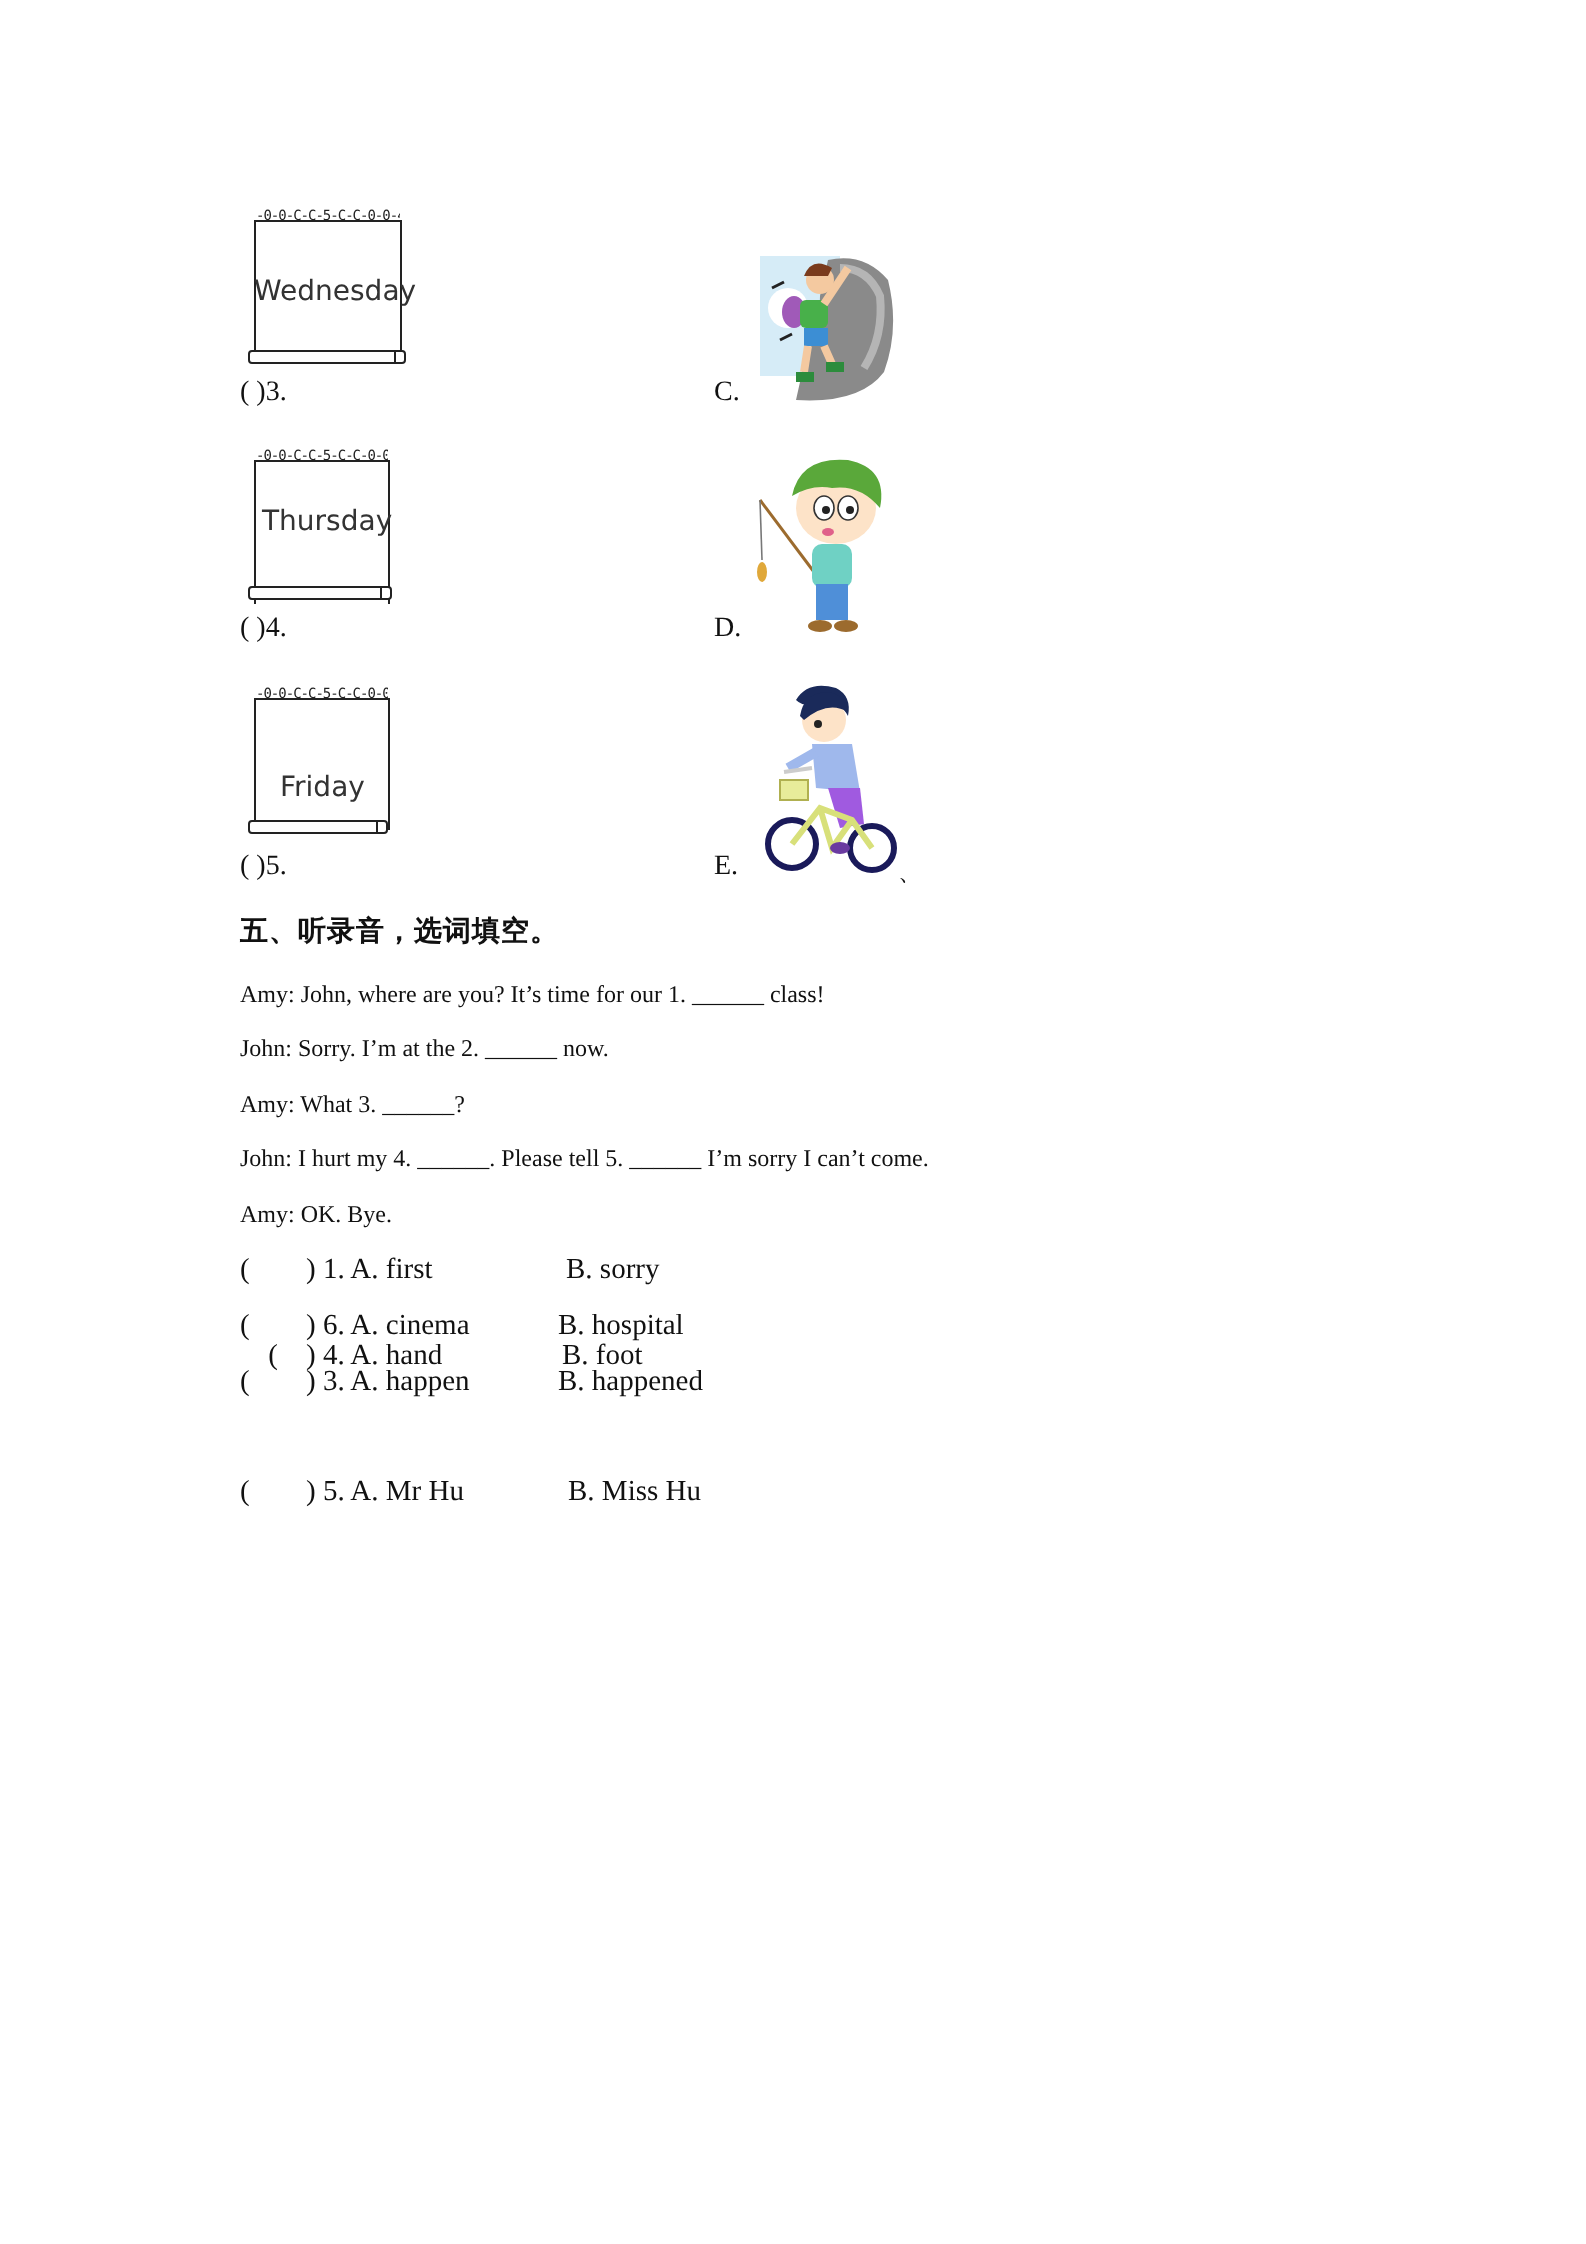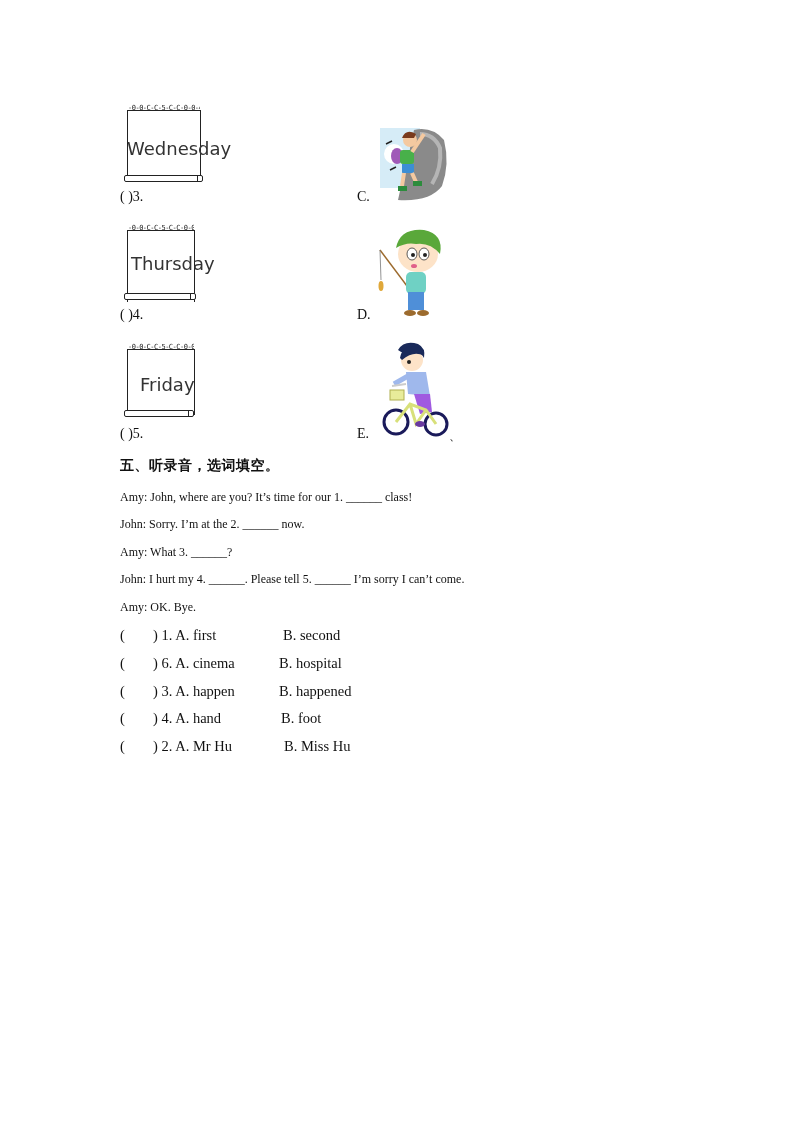--- a/index.html
+++ b/index.html
@@ -1,21 +1,21 @@
 <!DOCTYPE html>
 <html><head>
   <meta charset="utf-8">
   <style>
     * { margin: 0; padding: 0; box-sizing: border-box; }
     html, body { width: 793px; height: 1122px; background: #ffffff; overflow: hidden; }
     body { position: relative; font-family: "Liberation Serif", serif; color: #111; font-size: 15px; }
     .cal { position: absolute; left: 124px; background: #fff; }
     .cal .rings { position: absolute; top: 0; left: 4px; right: 4px; height: 8px; font-family: "DejaVu Sans Mono", monospace; font-size: 7px; letter-spacing: -0.5px; line-height: 8px; color: #222; overflow: hidden; white-space: nowrap; }
     .cal .page { position: absolute; top: 6px; left: 3px; border-left: 1.5px solid #222; border-right: 1.5px solid #222; border-top: 1px solid #222; background: #fff; }
-    .cal .word { position: absolute; left: 0; right: -10px; font-family: "DejaVu Sans", sans-serif; font-size: 18px; color: #333; white-space: nowrap; }
+    .cal .word { position: absolute; left: 0; right: -10px; font-family: "DejaVu Sans", sans-serif; font-size: 14px; color: #333; white-space: nowrap; }
     .cal .base { position: absolute; left: 0; height: 7px; border: 1.5px solid #222; border-radius: 2px; background: #fff; }
     .cal .base:after { content: ""; position: absolute; right: 4px; top: -1px; width: 1.5px; height: 7px; background: #222; }
 
     .num-label { position: absolute; left: 120px; font-size: 14px; white-space: nowrap; }
     .pic-label { position: absolute; left: 357px; font-size: 14px; }
     .pic { position: absolute; }
 
     .section-title { position: absolute; left: 120px; top: 457px; font-family: Liberation Sans, sans-serif; font-weight: bold; font-size: 14px; letter-spacing: 0.5px; }
 
     .line { position: absolute; left: 120px; font-size: 12px; white-space: nowrap; }
@@ -40,21 +40,21 @@
   <div class="page" style="width:68px; height:72px;">
     <div class="word" style="top:22px; left:3px;">Thursday</div>
   </div>
   <div class="base" style="top:69px; width:72px;"></div>
 </div>
 <div class="num-label" style="top:307px;">(      )4.</div>
 
 <div class="cal" style="top:343px; width:74px; height:78px;">
   <div class="rings">-0-0-C-C-5-C-C-0-0-4-4-</div>
   <div class="page" style="width:68px; height:66px;">
-    <div class="word" style="top:24px; left:12px;">Friday</div>
+    <div class="word" style="top:36px; left:12px;">Friday</div>
   </div>
   <div class="base" style="top:67px; width:70px;"></div>
 </div>
 <div class="num-label" style="top:426px;">(      )5.</div>
 
 <div class="pic-label" style="top:189px;">C.</div>
 <div class="pic" style="left:380px; top:124px; width:70px; height:78px;">
   <svg width="70" height="78" viewBox="0 0 70 78">
     <rect x="0" y="4" width="40" height="60" fill="#d6ecf7"></rect>
     <circle cx="14" cy="30" r="10" fill="#ffffff"></circle>
@@ -117,34 +117,34 @@
 
 <div class="line" style="top:490px;">Amy: John, where are you? It’s time for our 1. ______ class!</div>
 <div class="line" style="top:517px;">John: Sorry. I’m at the 2. ______ now.</div>
 <div class="line" style="top:545px;">Amy: What 3. ______?</div>
 <div class="line" style="top:572px;">John: I hurt my 4. ______. Please tell 5. ______ I’m sorry I can’t come.</div>
 <div class="line" style="top:600px;">Amy: OK. Bye.</div>
 
 <div class="opt" style="top:627px;">
   <span class="p">(</span><span>)</span>
   <span>1. A. first</span>
-  <span class="b" style="left:163px;">B. second</span>
+  <span class="b" style="left:163px;">B. sorry</span>
 </div>
 <div class="opt" style="top:655px;">
   <span class="p">(</span><span>)</span>
   <span>6. A. cinema</span>
   <span class="b" style="left:159px;text-align:center;">B. hospital</span>
 </div>
 <div class="opt" style="top:683px;">
   <span class="p">(</span><span>)</span>
   <span>3. A. happen</span>
   <span class="b" style="left:159px;">B. happened</span>
 </div>
-<div class="opt" style="top:710px;">
+<div class="opt" style="top:670px;text-align:center;">
   <span class="p">(</span><span>)</span>
   <span>4. A. hand</span>
   <span class="b" style="left:161px;">B. foot</span>
 </div>
 <div class="opt" style="top:738px;">
   <span class="p">(</span><span>)</span>
-  <span>2. A. Mr Hu</span>
+  <span>5. A. Mr Hu</span>
   <span class="b" style="left:164px;">B. Miss Hu</span>
 </div>
 
 </body></html>

